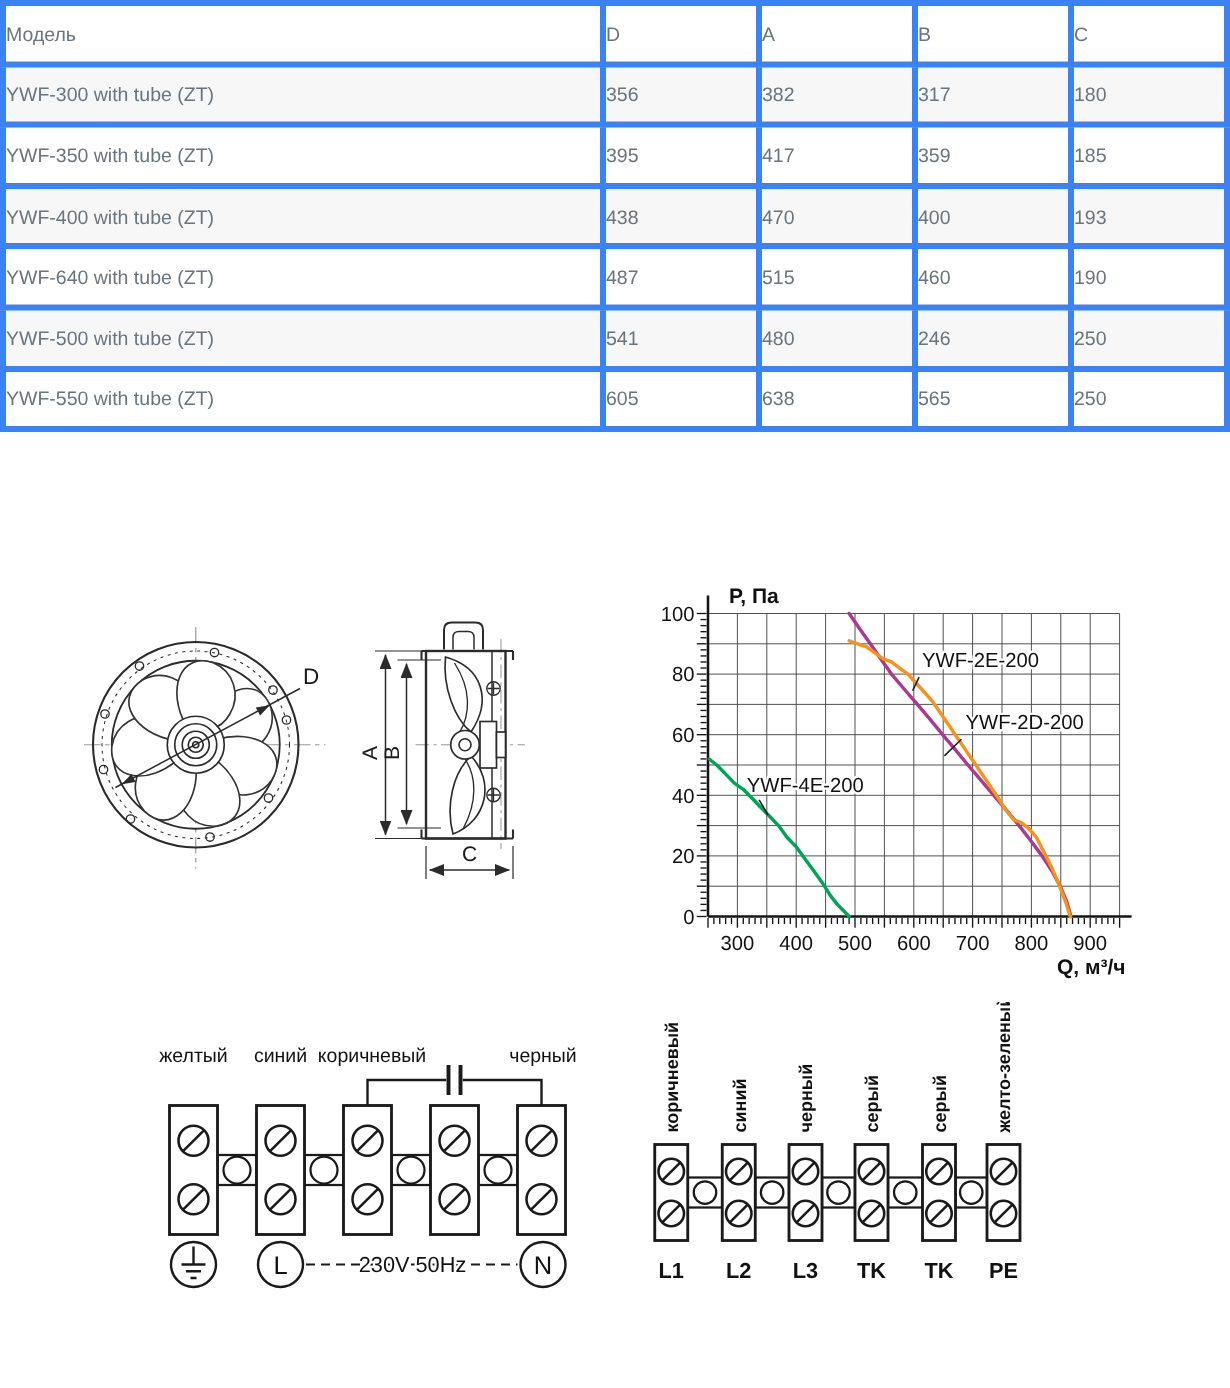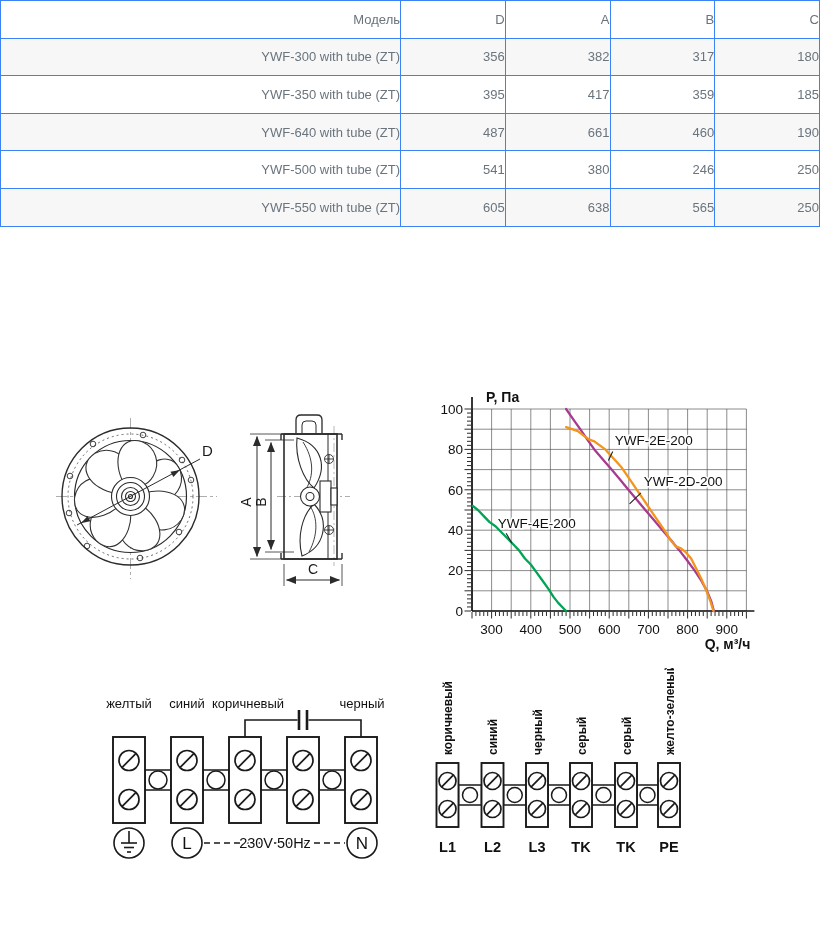--- a/index.html
+++ b/index.html
@@ -1,21 +1,21 @@
 <!DOCTYPE html>
 <html><head>
 <meta charset="utf-8">
 <style>
   html,body{margin:0;padding:0;background:#fff;}
   .page{position:relative;width:820px;height:925px;background:#fff;
         font-family:"Liberation Sans","DejaVu Sans",sans-serif;overflow:hidden;}
   
   table.dims{position:absolute;left:0;top:0;width:820px;border-collapse:collapse;
              table-layout:fixed;font-size:13px;color:#6a747c;}
-  table.dims th,table.dims td{border:1px solid #3b82f6;text-align:right;
+  table.dims th,table.dims td{border:4px solid #3b82f6;text-align:left;
              font-weight:400;height:36.6px;padding:0;}
   table.dims col.model{width:400px;}
   table.dims tbody tr:nth-child(odd){background:#f7f7f8;}
   
   .fig{position:absolute;}
   svg text{font-family:"Liberation Sans","DejaVu Sans",sans-serif;}
   .halo{paint-order:stroke;stroke:#fff;stroke-width:3px;}
 </style>
 </head>
 <body>
@@ -48,30 +48,37 @@
           <td>180</td>
         </tr>
         <tr>
           <td>YWF-350 with tube (ZT)</td>
           <td>395</td>
           <td>417</td>
           <td>359</td>
           <td>185</td>
         </tr>
         <tr>
+          <td>YWF-400 with tube (ZT)</td>
+          <td>438</td>
+          <td>470</td>
+          <td>400</td>
+          <td>193</td>
+        </tr>
+        <tr>
           <td>YWF-640 with tube (ZT)</td>
           <td>487</td>
-          <td>661</td>
+          <td>515</td>
           <td>460</td>
           <td>190</td>
         </tr>
         <tr>
           <td>YWF-500 with tube (ZT)</td>
           <td>541</td>
-          <td>380</td>
+          <td>480</td>
           <td>246</td>
           <td>250</td>
         </tr>
         <tr>
           <td>YWF-550 with tube (ZT)</td>
           <td>605</td>
           <td>638</td>
           <td>565</td>
           <td>250</td>
         </tr>

